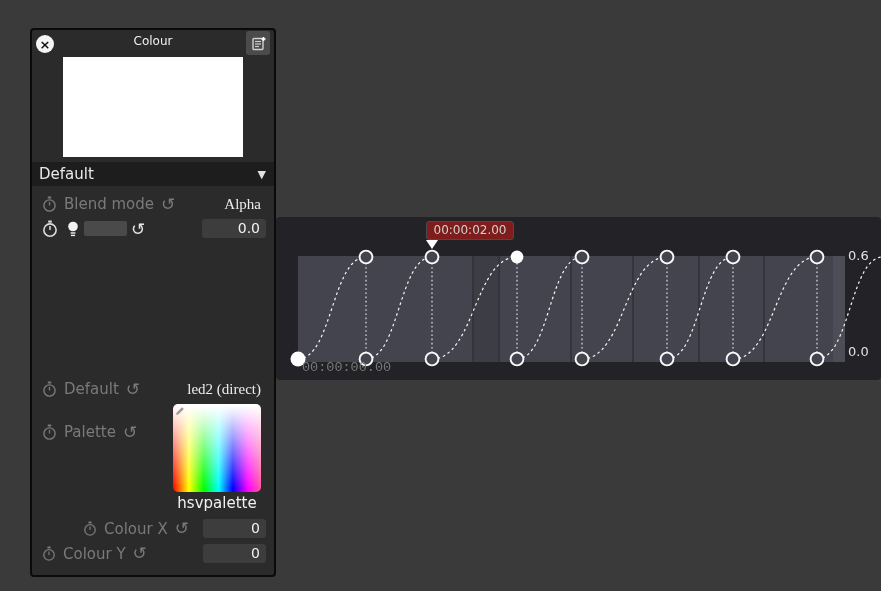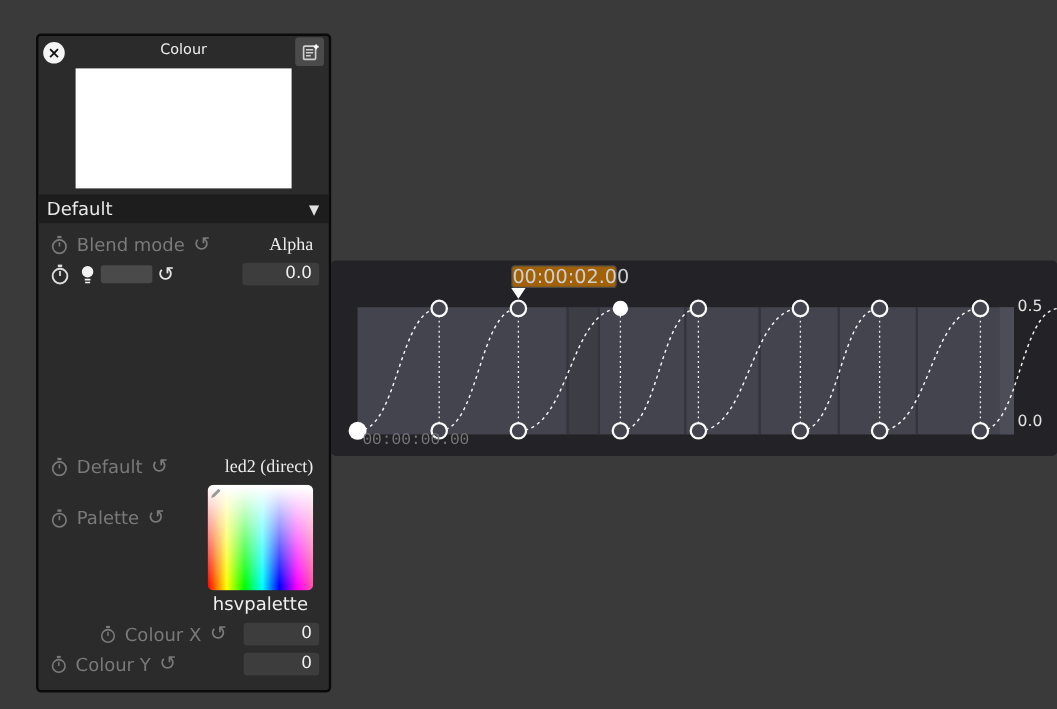--- a/index.html
+++ b/index.html
@@ -76,22 +76,22 @@
   .curve-area {
     position:absolute; left:22px; top:39px; width:547px; height:106px;
     background:#44444f;
   }
   .divider { position:absolute; top:0; width:2px; height:106px; background:#34343e; }
   .overlap-block { position:absolute; top:0; height:106px; background:rgba(0,0,0,0.10); }
   .light-block { position:absolute; top:0; height:106px; background:#4d4d58; }
   .curve-svg { position:absolute; left:0; top:0; }
   .cursor-tooltip {
     position:absolute; left:150px; top:4px; width:88px; height:19px;
-    background:#a16207; border:1px solid #4a4a4a; border-radius:3px;
-    color:#cfcfcf; font-size:16px; text-align:center; line-height:17px;
+    background:#7f1d1d; border:1px solid #4a4a4a; border-radius:3px;
+    color:#cfcfcf; font-size:12px; text-align:center; line-height:17px;
   }
   .cursor-triangle {
     position:absolute; left:150px; top:23px; width:0; height:0;
     border-left:6px solid transparent; border-right:6px solid transparent;
     border-top:9px solid #ffffff;
   }
   .start-label {
     position:absolute; left:26px; top:143px; font-size:13.5px; color:#787878;font-family:Liberation Mono, monospace;
   }
   .ymax-label, .ymin-label { position:absolute; left:572px; font-size:13px; color:#e2e2e2; }
@@ -252,15 +252,15 @@
       <circle cx="391" cy="40" r="6.4" fill="#44444f" stroke="#fafafa" stroke-width="1.9"></circle>
       <circle cx="391" cy="142" r="6.4" fill="#44444f" stroke="#fafafa" stroke-width="1.9"></circle>
       <circle cx="457" cy="40" r="6.4" fill="#44444f" stroke="#fafafa" stroke-width="1.9"></circle>
       <circle cx="457" cy="142" r="6.4" fill="#44444f" stroke="#fafafa" stroke-width="1.9"></circle>
       <circle cx="541" cy="40" r="6.4" fill="#44444f" stroke="#fafafa" stroke-width="1.9"></circle>
       <circle cx="541" cy="142" r="6.4" fill="#44444f" stroke="#fafafa" stroke-width="1.9"></circle>
     </svg>
   <div class="cursor-tooltip">00:00:02.00</div>
   <div class="cursor-triangle"></div>
   <div class="start-label">00:00:00.00</div>
-  <div class="ymax-label">0.5</div>
+  <div class="ymax-label">0.6</div>
   <div class="ymin-label">0.0</div>
 </div>
 
 </body></html>

